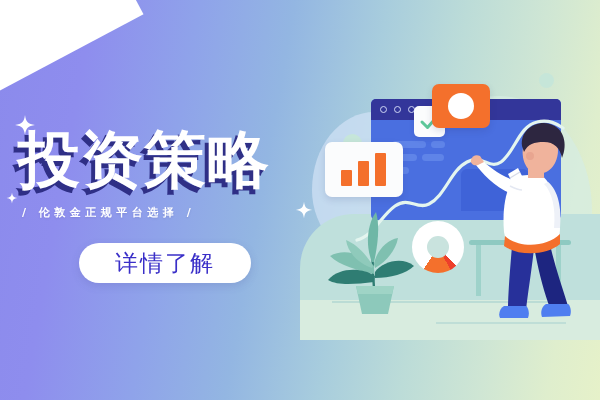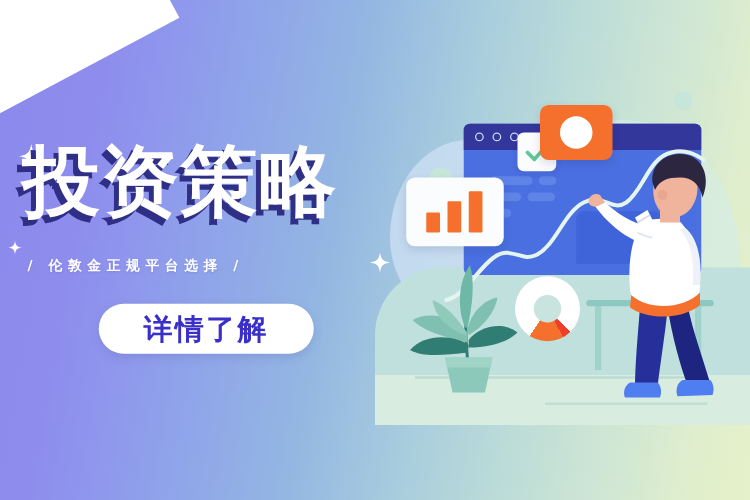--- a/index.html
+++ b/index.html
@@ -154,21 +154,21 @@
   
   .bench-top{position:absolute;left:469px;top:240px;width:102px;height:5px;background:#8ec9c1;border-radius:3px;}
   .bench-l1{position:absolute;left:476px;top:244px;width:5px;height:52px;background:#9ed2ca;}
   .bench-l2{position:absolute;left:556px;top:244px;width:5px;height:52px;background:#9ed2ca;}
 
   
   .person{position:absolute;left:470px;top:116px;width:120px;height:210px;}
 
   
   .title{
-    position:absolute;left:18px;top:108px;
+    position:absolute;left:18px;top:123px;
     font-size:62px;line-height:74px;font-weight:bold;
     color:#ffffff;
     letter-spacing:1px;
     text-shadow:-4px 5px 0 #2f2f86;
     white-space:nowrap;
     font-family:"DejaVu Sans",sans-serif;
   }
   .subtitle{
     position:absolute;left:22px;top:205px;
     font-size:11px;font-weight:bold;color:#ffffff;
@@ -178,21 +178,21 @@
   }
   .cta{
     position:absolute;left:79px;top:243px;
     width:172px;height:40px;border-radius:20px;
     background:#ffffff;
     display:flex;align-items:center;justify-content:center;
     box-shadow:0 3px 8px rgba(70,70,150,.17);
     cursor:pointer;
   }
   .cta span{
-    font-size:23px;font-weight:bold;color:#3a2fc8;letter-spacing:2px;
+    font-size:23px;font-weight:normal;color:#3a2fc8;letter-spacing:2px;
     font-family:"DejaVu Sans",sans-serif;
   }
 
   
   .sparkle{position:absolute;}
 </style>
 </head>
 <body>
 
 <div id="banner">

